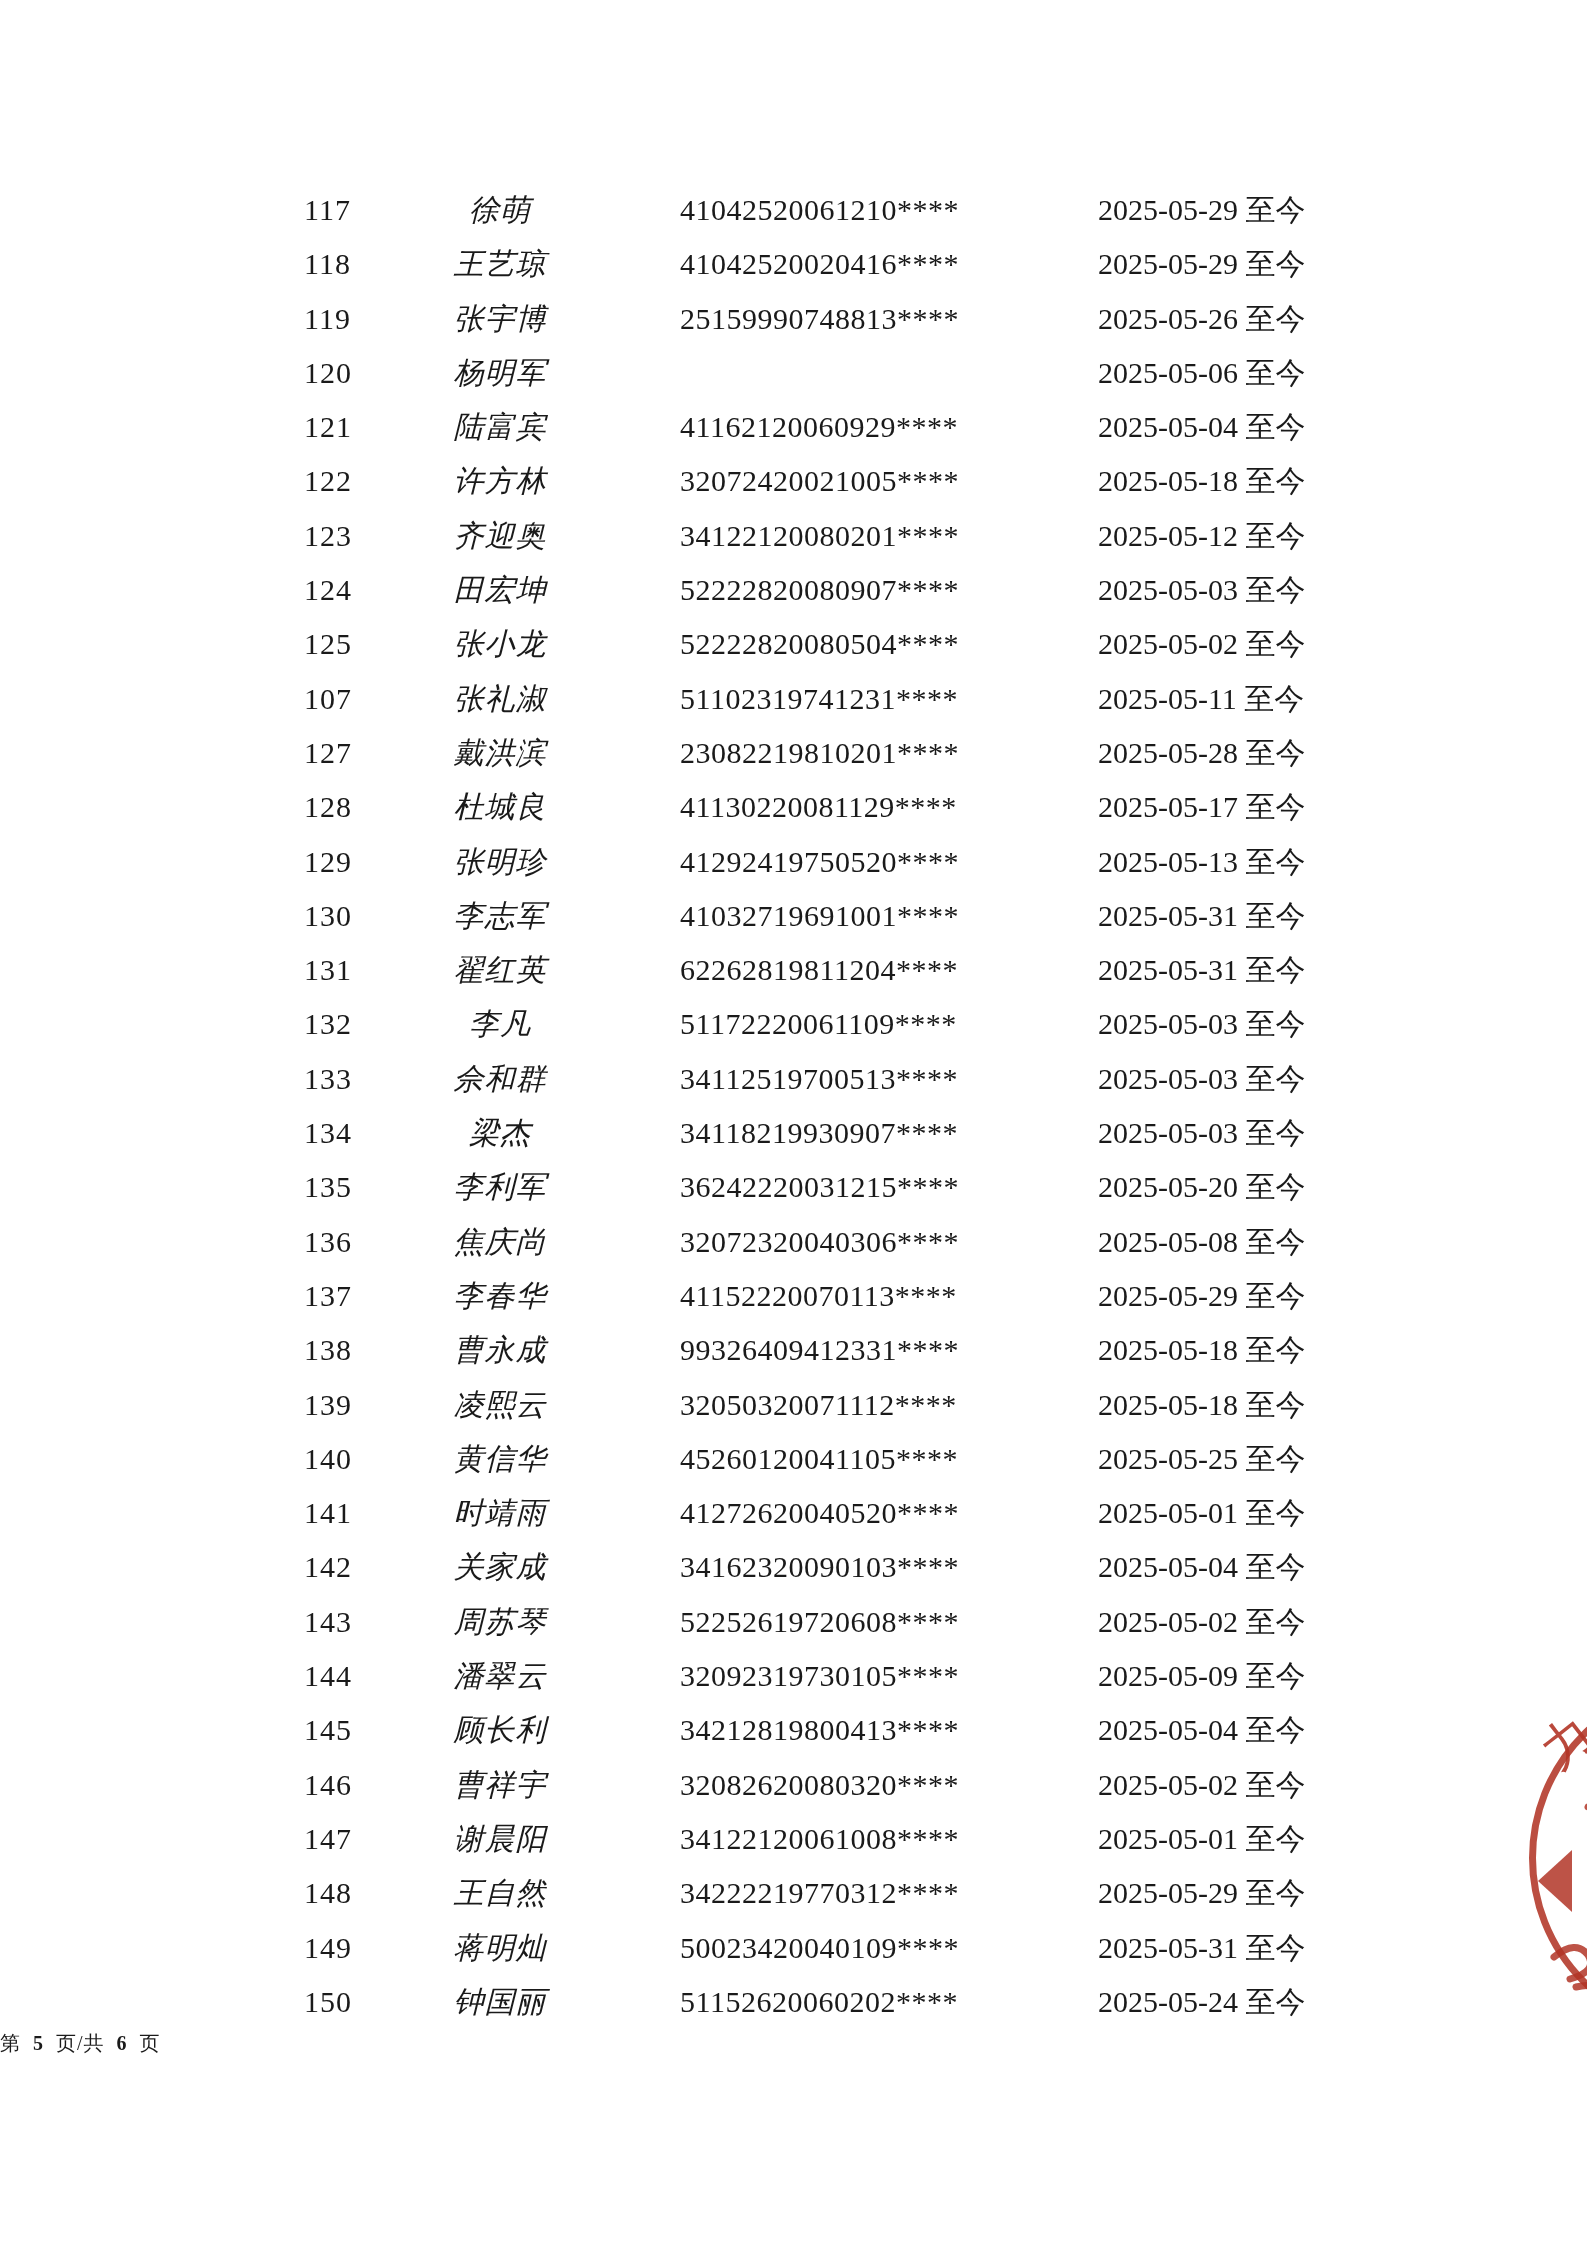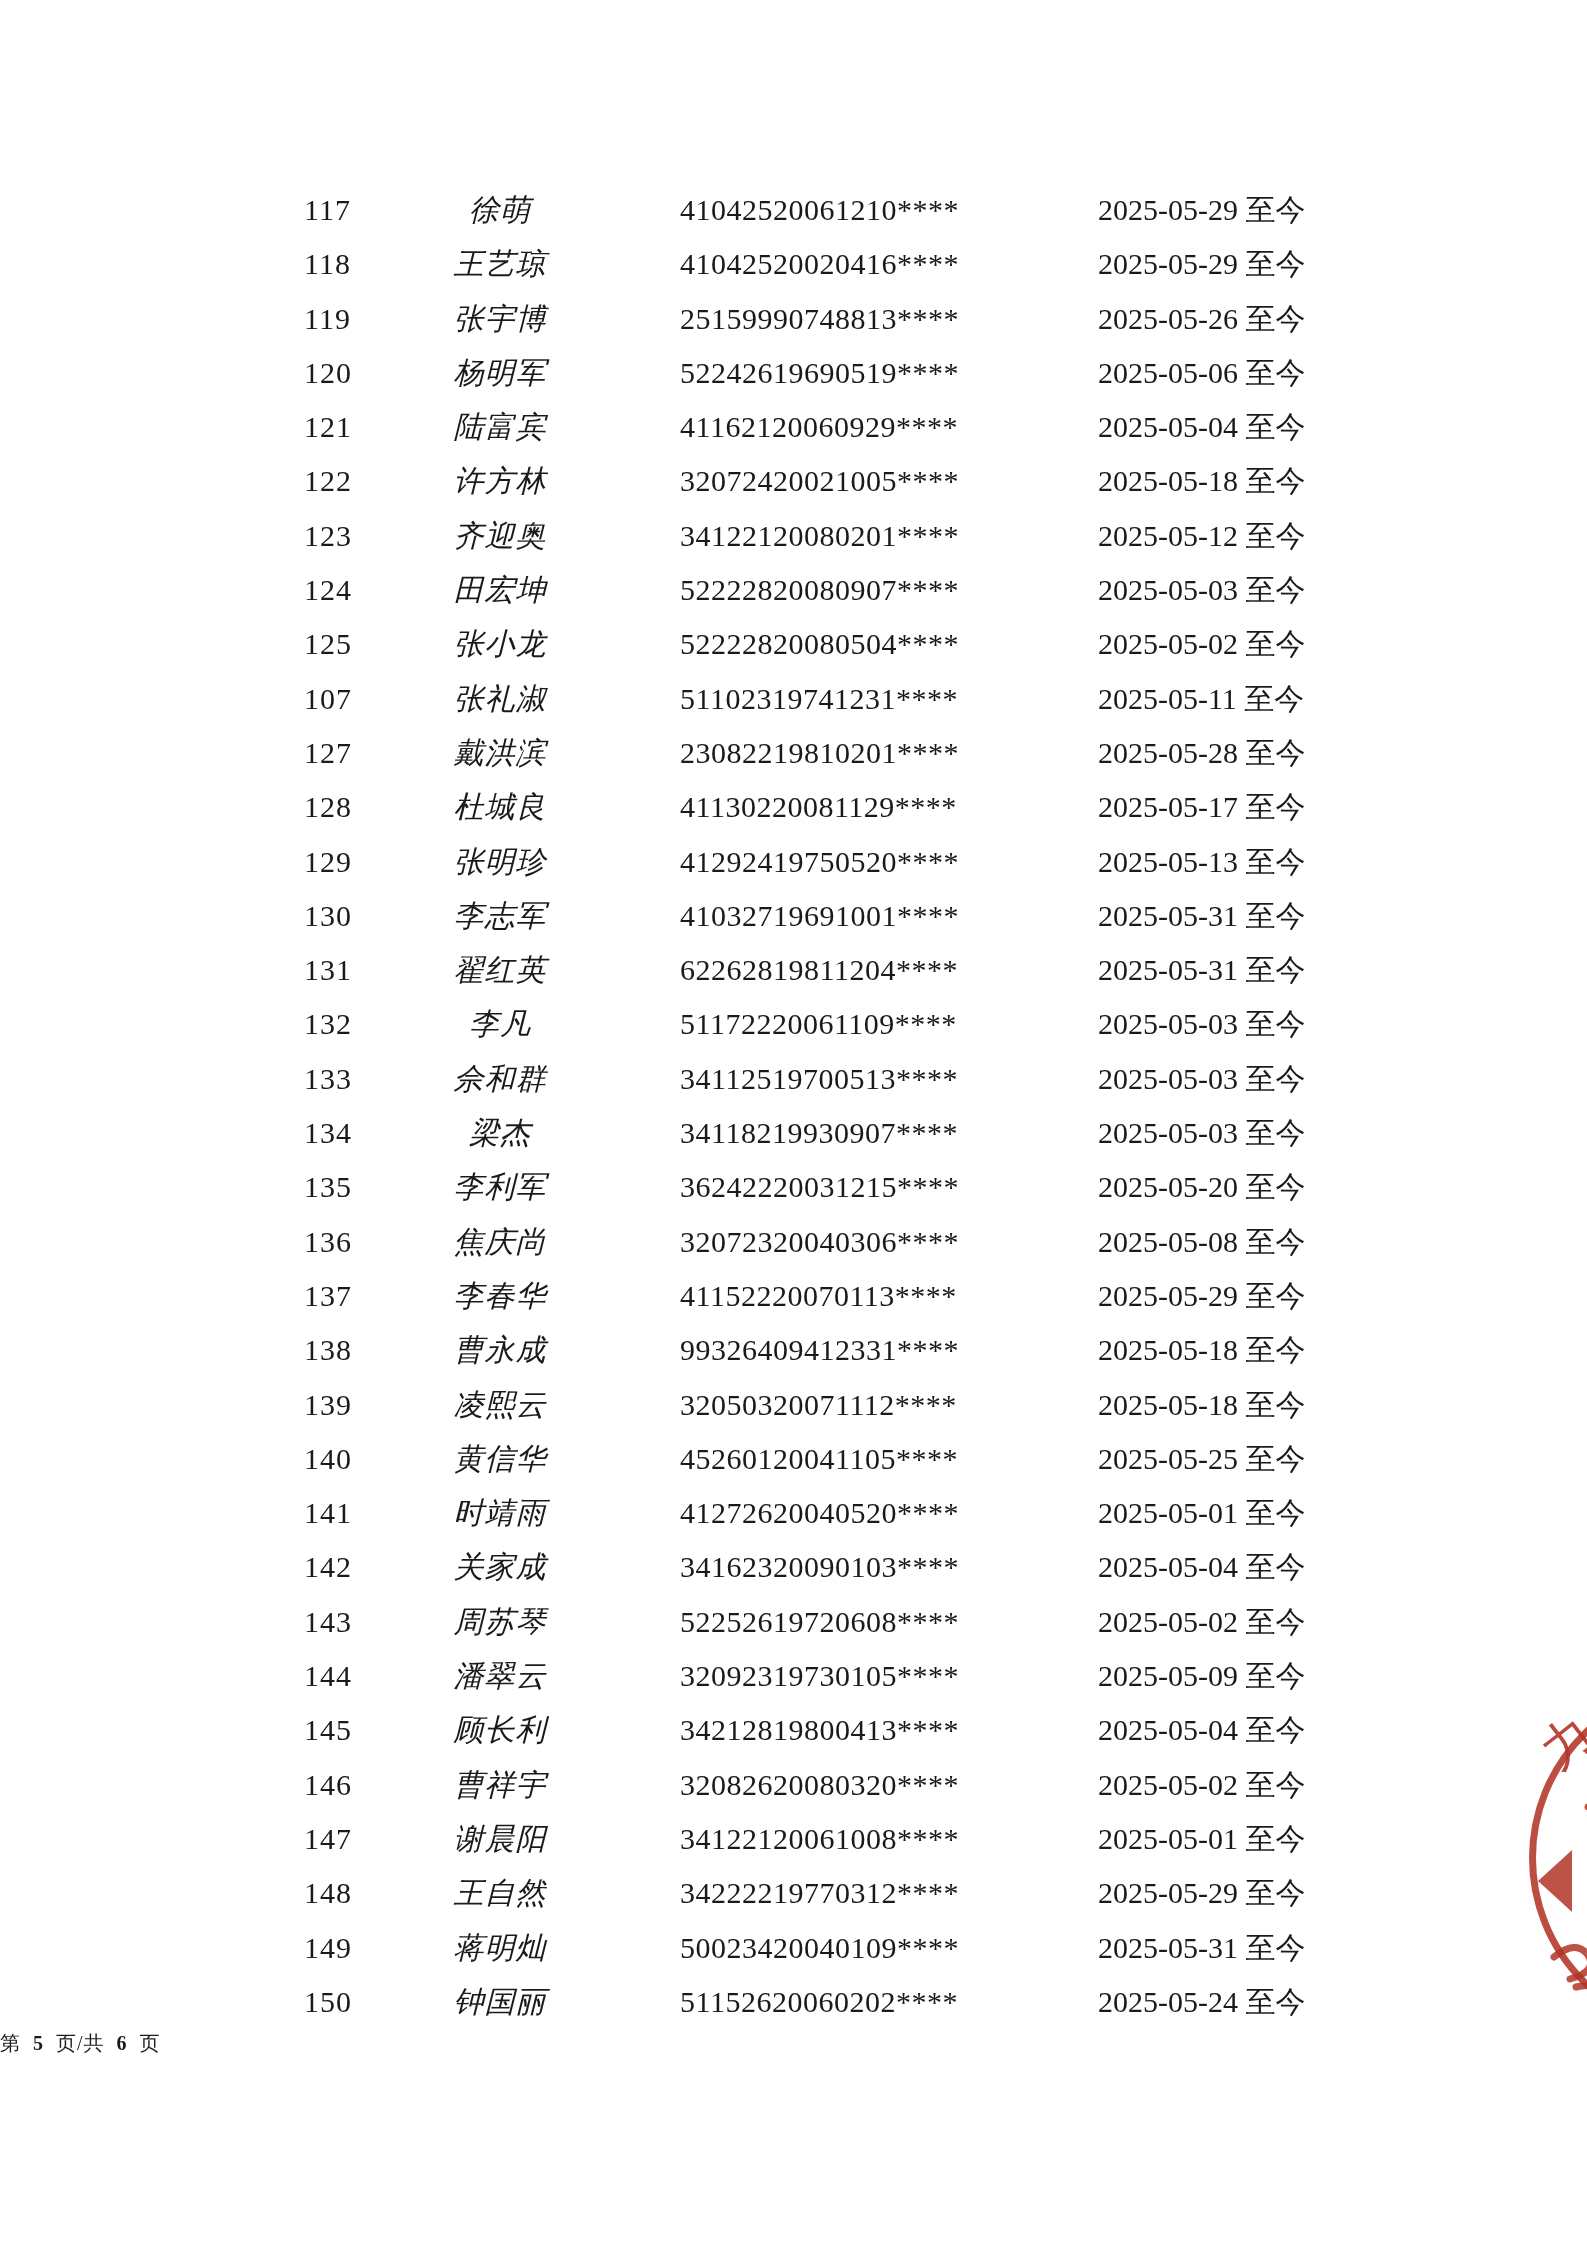--- a/index.html
+++ b/index.html
@@ -76,21 +76,20 @@
     <div class="row">
       <span class="c-idx">119</span>
       <span class="c-name">张宇博</span>
       <span class="c-id">25159990748813****</span>
       <span class="c-date">2025-05-26 至今</span>
     </div>
 
     <div class="row">
       <span class="c-idx">120</span>
       <span class="c-name">杨明军</span>
-      <span class="c-id">52242619690519****</span>
       <span class="c-date">2025-05-06 至今</span>
     </div>
 
     <div class="row">
       <span class="c-idx">121</span>
       <span class="c-name">陆富宾</span>
       <span class="c-id">41162120060929****</span>
       <span class="c-date">2025-05-04 至今</span>
     </div>
 

